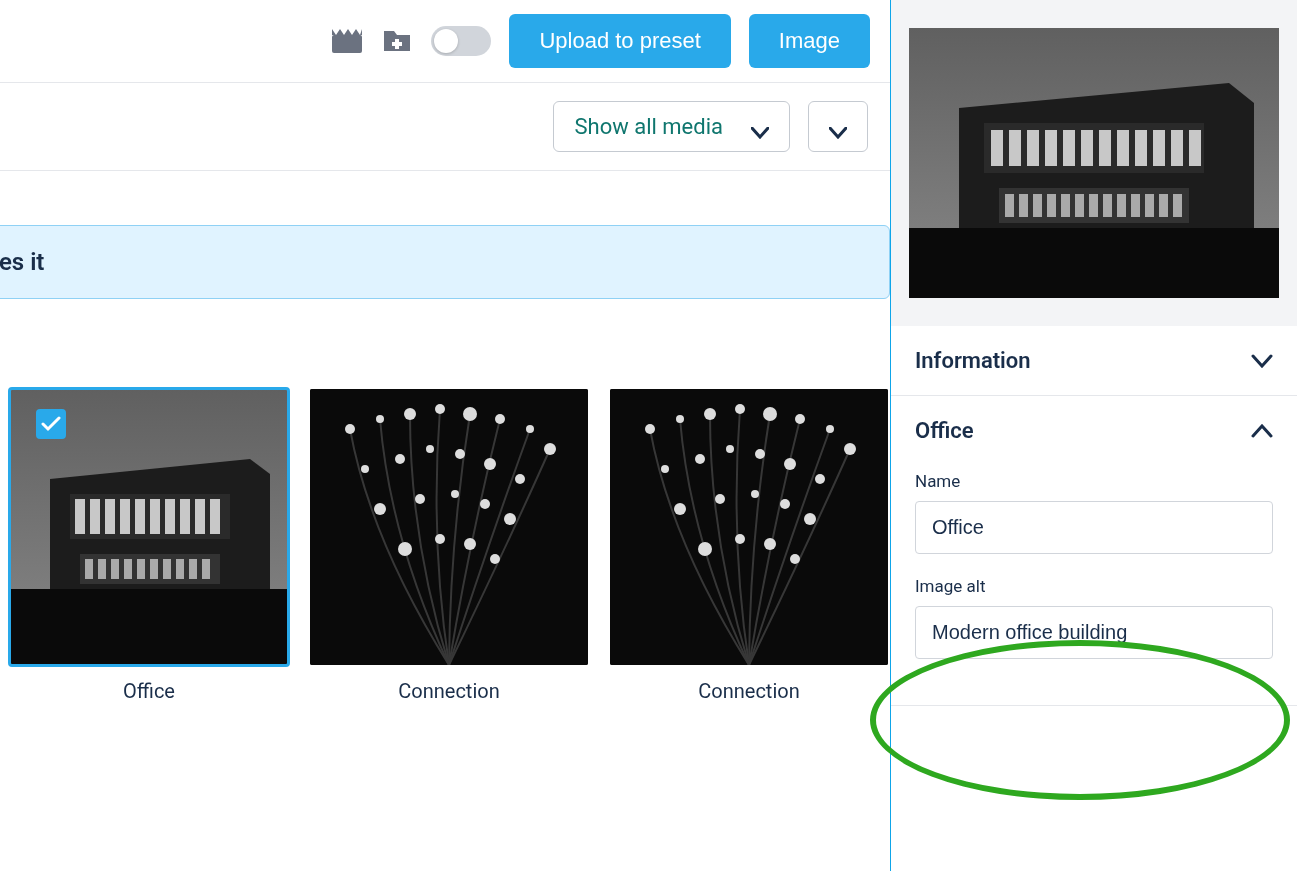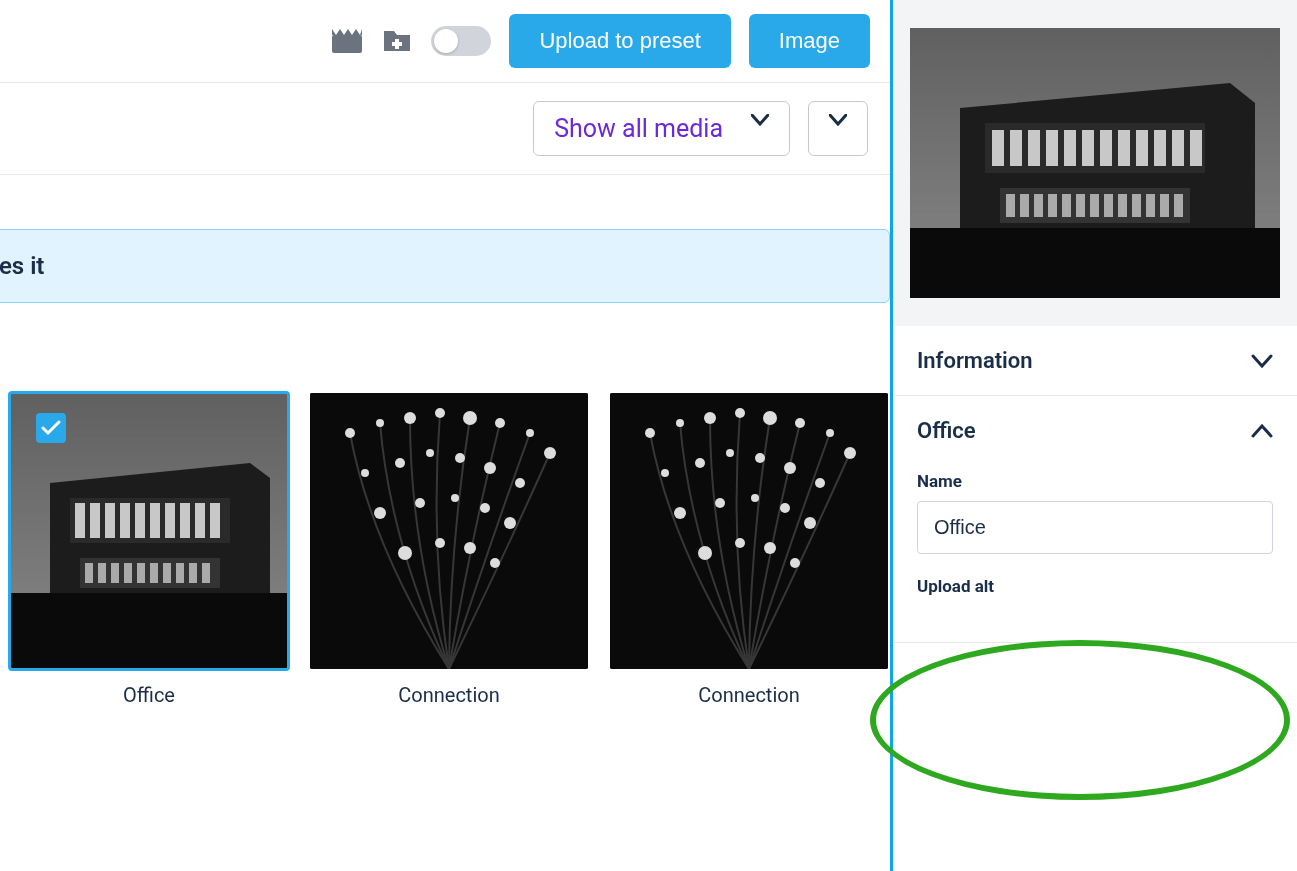--- a/index.html
+++ b/index.html
@@ -1,51 +1,51 @@
 <!DOCTYPE html>
 <html><head>
   <meta charset="utf-8">
   <style>
     * { box-sizing: border-box; margin: 0; padding: 0; }
     body { font-family: -apple-system, BlinkMacSystemFont, "Segoe UI", Roboto, sans-serif; color: #1a2e4a; background: #fff; width: 1297px; height: 871px; overflow: hidden; }
     
     .layout { display: flex; width: 100%; height: 100%; border-radius: 10px; }
     .main-area { flex: 1; display: flex; flex-direction: column; position: relative; }
-    .sidebar { width: 436px; border-left: 3px solid #0ea5e9; background: #fff; display: flex; flex-direction: column; }
+    .sidebar { width: 436px; border-left: 1px solid #0ea5e9; background: #fff; display: flex; flex-direction: column; }
     
     .toolbar { display: flex; align-items: center; justify-content: flex-end; gap: 18px; padding: 14px 20px 14px 0; border-bottom: 1px solid #e5e7eb; }
     .toolbar-icon { width: 32px; height: 32px; display: flex; align-items: center; justify-content: center; color: #6b7280; cursor: pointer; }
     .toggle { width: 60px; height: 30px; background: #d1d5db; border-radius: 15px; position: relative; cursor: pointer; }
     .toggle::after { content: ""; position: absolute; left: 3px; top: 3px; width: 24px; height: 24px; border-radius: 50%; background: #fff; box-shadow: 0 1px 3px rgba(0,0,0,0.2); }
     .btn { border: none; border-radius: 6px; padding: 14px 30px; font-size: 22px; font-weight: 500; cursor: pointer; }
     .btn-primary { background: #29a9ea; color: #fff; }
     
     .filter-row { display: flex; justify-content: flex-end; gap: 18px; padding: 18px 22px; border-bottom: 1px solid #e5e7eb; }
-    .select { display: flex; align-items: flex-start; gap: 28px; border: 1px solid #c5cad1; border-radius: 6px; padding: 12px 20px; font-size: 25px; color: #6d28d9; background: #fff; cursor: pointer; }
+    .select { display: flex; align-items: flex-end; gap: 28px; border: 1px solid #c5cad1; border-radius: 6px; padding: 12px 20px; font-size: 22px; color: #0f766e; background: #fff; cursor: pointer; }
     
     .banner { margin: 54px 0 0 -300px; background: #e0f3ff; border: 1px solid #8fd1f5; border-radius: 6px; padding: 22px 28px; font-size: 24px; font-weight: 600; color: #1a2e4a; width: 1190px; }
     
     .gallery { display: flex; gap: 22px; padding: 90px 0 0 10px; }
     .media-card { display: flex; flex-direction: column; align-items: center; gap: 14px; }
     .thumb { width: 278px; height: 276px; background: #1a1a1a; position: relative; border-radius: 2px; overflow: hidden; cursor: pointer; }
     .thumb.selected { outline: 3px solid #29a9ea; outline-offset: -1px; }
     .check-badge { position: absolute; top: 20px; left: 26px; width: 30px; height: 30px; background: #29a9ea; border-radius: 4px; display: flex; align-items: center; justify-content: center; }
     .media-label { font-size: 20px; color: #1a2e4a; }
     
     .building-svg { width: 100%; height: 100%; }
     .fiber-svg { width: 100%; height: 100%; }
     
     .sidebar-preview { background: #f3f4f6; padding: 28px 0; display: flex; justify-content: center; }
     .sidebar-preview .thumb-large { width: 370px; height: 270px; background: #1a1a1a; }
     
     .section { border-bottom: 1px solid #e5e7eb; }
     .section-header { display: flex; justify-content: space-between; align-items: center; padding: 22px 24px; cursor: pointer; }
     .section-title { font-size: 22px; font-weight: 600; color: #1a2e4a; }
     .section-body { padding: 0 24px 24px; }
-    .field-label { font-size: 17px; font-weight: 700; color: #1a2e4a; margin-bottom: 10px; margin-top: 6px; }
+    .field-label { font-size: 17px; font-weight: 400; color: #1a2e4a; margin-bottom: 10px; margin-top: 6px; }
     .text-input { width: 100%; border: 1px solid #d1d5db; border-radius: 4px; padding: 14px 16px; font-size: 20px; color: #1a2e4a; background: #fff; }
     .field-group { margin-bottom: 22px; }
     
     .annotation-ellipse { position: absolute; border: 6px solid #2ea81f; border-radius: 50%; pointer-events: none; }
     
     .chevron { transition: transform 0.2s; }
   </style>
 </head>
 <body>
 
@@ -299,21 +299,22 @@
         <svg class="chevron" width="22" height="14" viewBox="0 0 22 14">
             <path d="M2 12 L11 2 L20 12" stroke="#1a2e4a" stroke-width="3" fill="none" stroke-linecap="round"></path>
           </svg>
       </div>
       <div class="section-body">
         <div class="field-group">
           <div class="field-label">Name</div>
           <input class="text-input" type="text" value="Office" style="">
         </div>
         <div class="field-group">
-          <div class="field-label">Upload alt</div>
+          <div class="field-label">Image alt</div>
+          <input class="text-input" type="text" value="Modern office building" style="">
         </div>
       </div>
     </div>
 
   </div>
 </div>
 
 <div class="annotation-ellipse" style="left:870px; top:640px; width:420px; height:160px;"></div>
 
 </body></html>

